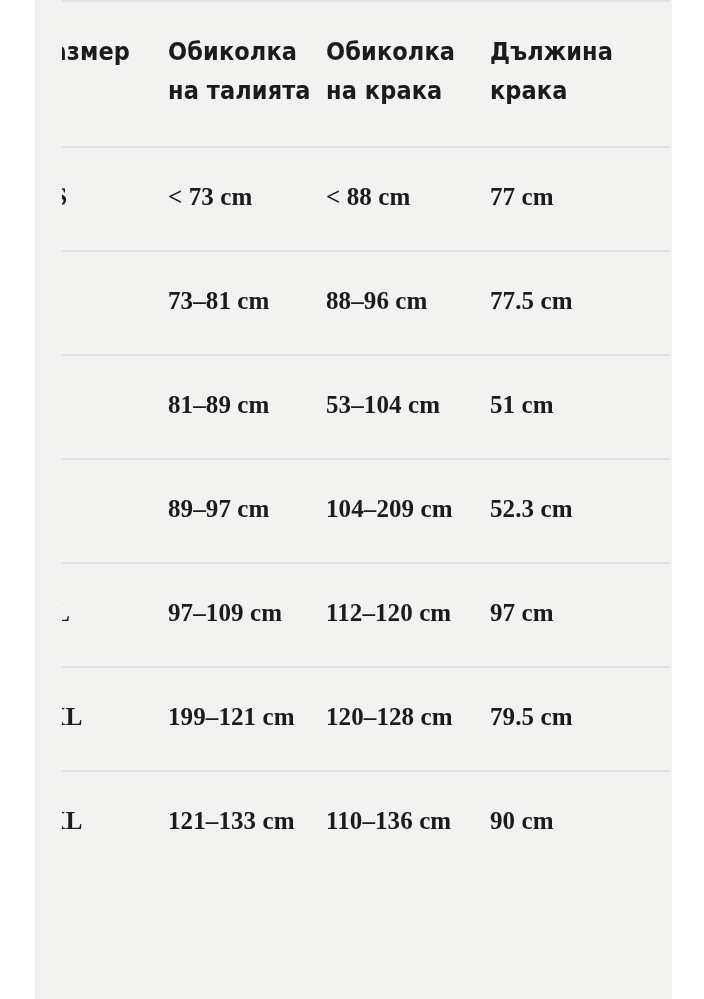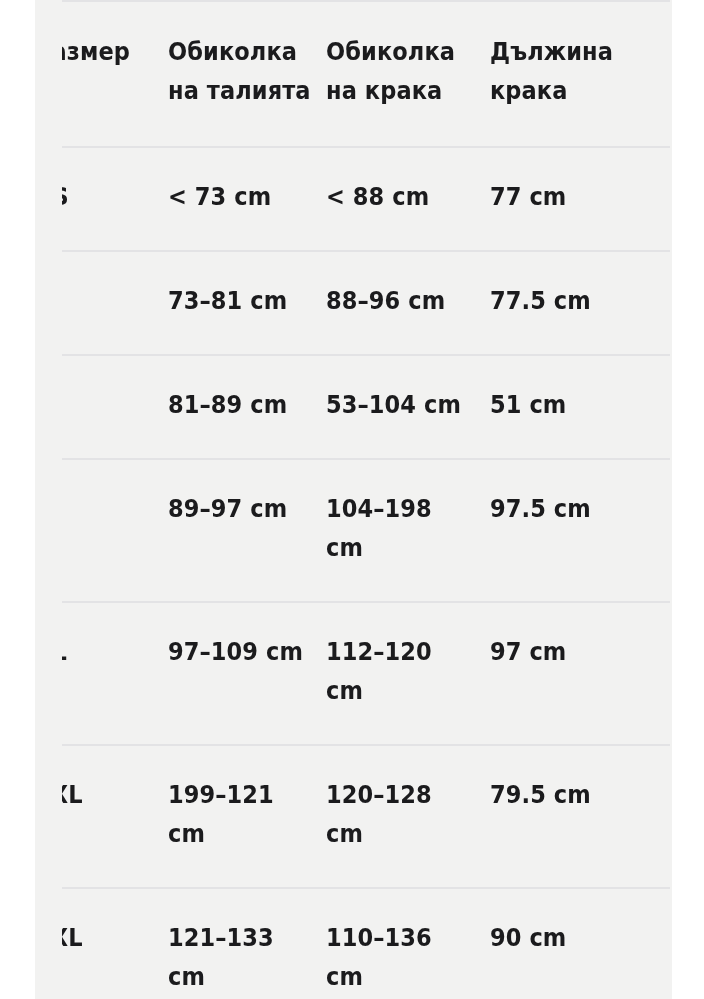--- a/index.html
+++ b/index.html
@@ -66,21 +66,21 @@
   
   col.c-size   { width: 133px; }
   col.c-waist  { width: 158px; }
   col.c-hips   { width: 164px; }
   col.c-inseam { width: 182px; }
 
   
   .pad-left { padding-left: 53px; }
 
   
-  tbody tr td { border-top: 2px solid #e3e3e5; }
+  tbody tr td { border-top: 2px solid #e3e3e5; font-family: Liberation Serif, serif; }
 
   .cell-text {
     display: block;
     white-space: normal;
     word-break: normal;
   }
 
   
   #rule-mask-left {
     position: absolute;
@@ -174,24 +174,24 @@
             </td>
           </tr>
           <tr>
             <td class="pad-left">
               <span class="cell-text">L</span>
             </td>
             <td>
               <span class="cell-text">89–97 cm</span>
             </td>
             <td>
-              <span class="cell-text">104–198 cm</span>
-            </td>
-            <td>
-              <span class="cell-text">97.5 cm</span>
+              <span class="cell-text">104–209 cm</span>
+            </td>
+            <td>
+              <span class="cell-text">52.3 cm</span>
             </td>
           </tr>
           <tr>
             <td class="pad-left">
               <span class="cell-text">XL</span>
             </td>
             <td>
               <span class="cell-text">97–109 cm</span>
             </td>
             <td>

